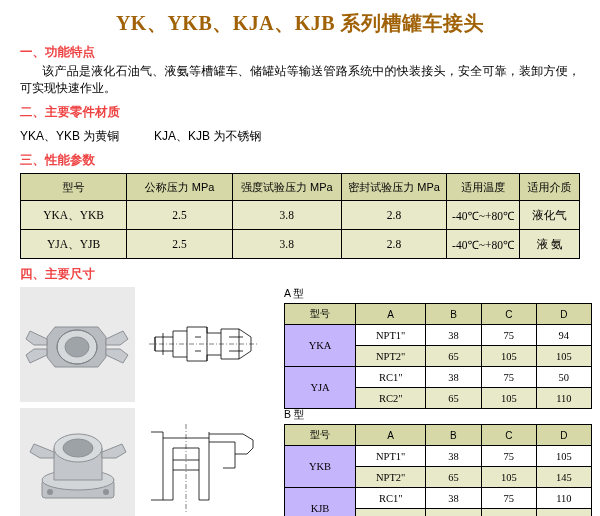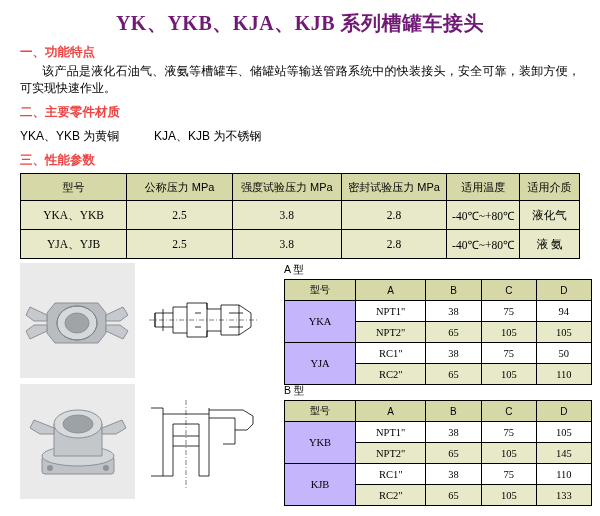--- a/index.html
+++ b/index.html
@@ -13,21 +13,21 @@
   }
   .page{position:relative;width:600px;height:516px;}
 
   .title{
     text-align:center;
     font-family:"Liberation Serif", serif;
     font-weight:bold;
     font-size:20px;
     letter-spacing:0.5px;
     padding-top:10px;
-    color:#701a75;
+    color:#a16207;
   }
 
   .sec-head{
     color:#ef4444;
     font-weight:bold;
     font-size:12.5px;
     margin:7px 0 2px 20px;
     font-family:"Liberation Sans", sans-serif;
   }
   .para{
@@ -170,20 +170,21 @@
       <td class="c0">YJA、YJB</td>
       <td class="c1">2.5</td>
       <td class="c2">3.8</td>
       <td class="c3">2.8</td>
       <td class="c4">-40℃~+80℃</td>
       <td class="c5">液 氨</td>
     </tr>
   </tbody>
     </table>
 
+  <div class="sec-head">四、主要尺寸</div>
 
   <div class="dims">
 
     <div class="row">
       <div class="img-box">
         <svg width="115" height="115" viewBox="0 0 115 115">
           <rect width="115" height="115" fill="#eaeaeb"></rect>
           <g fill="#b9bcc0" stroke="#8d9195" stroke-width="1">
             <path d="M35 40 L78 40 L86 50 L86 70 L78 80 L35 80 L27 70 L27 50 Z"></path>
             <ellipse cx="57" cy="60" rx="20" ry="17" fill="#d6d9dc"></ellipse>

